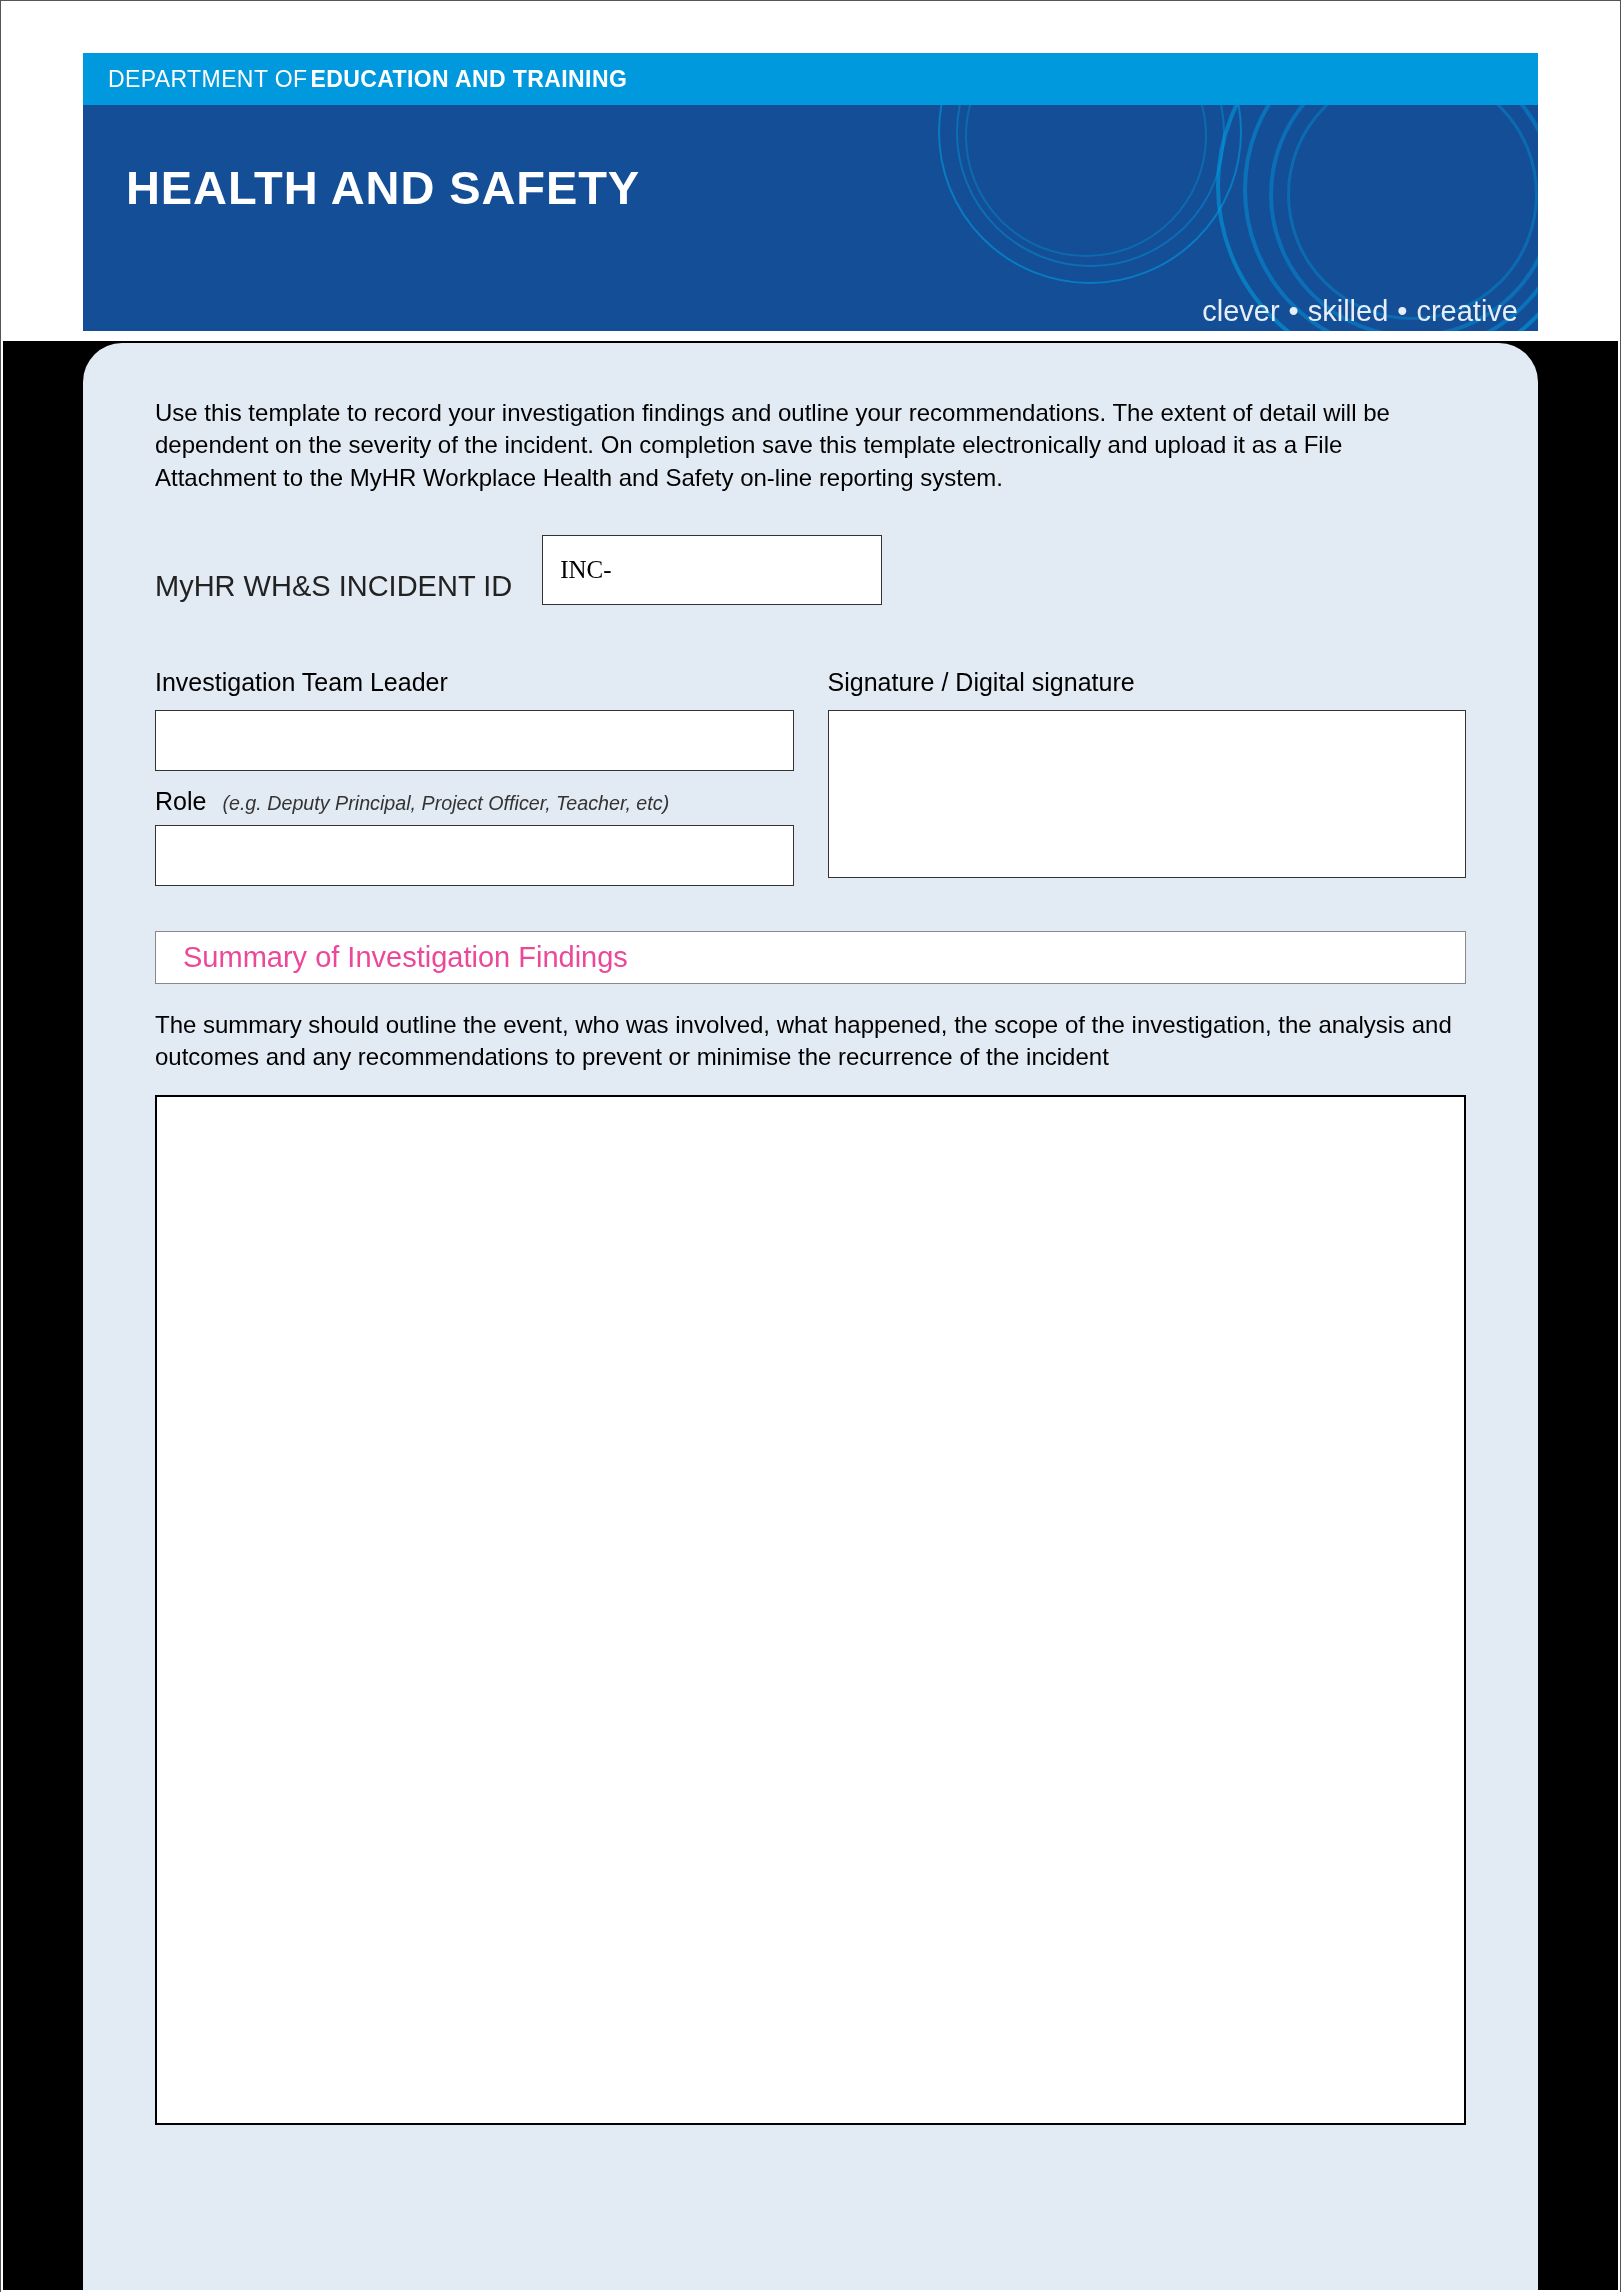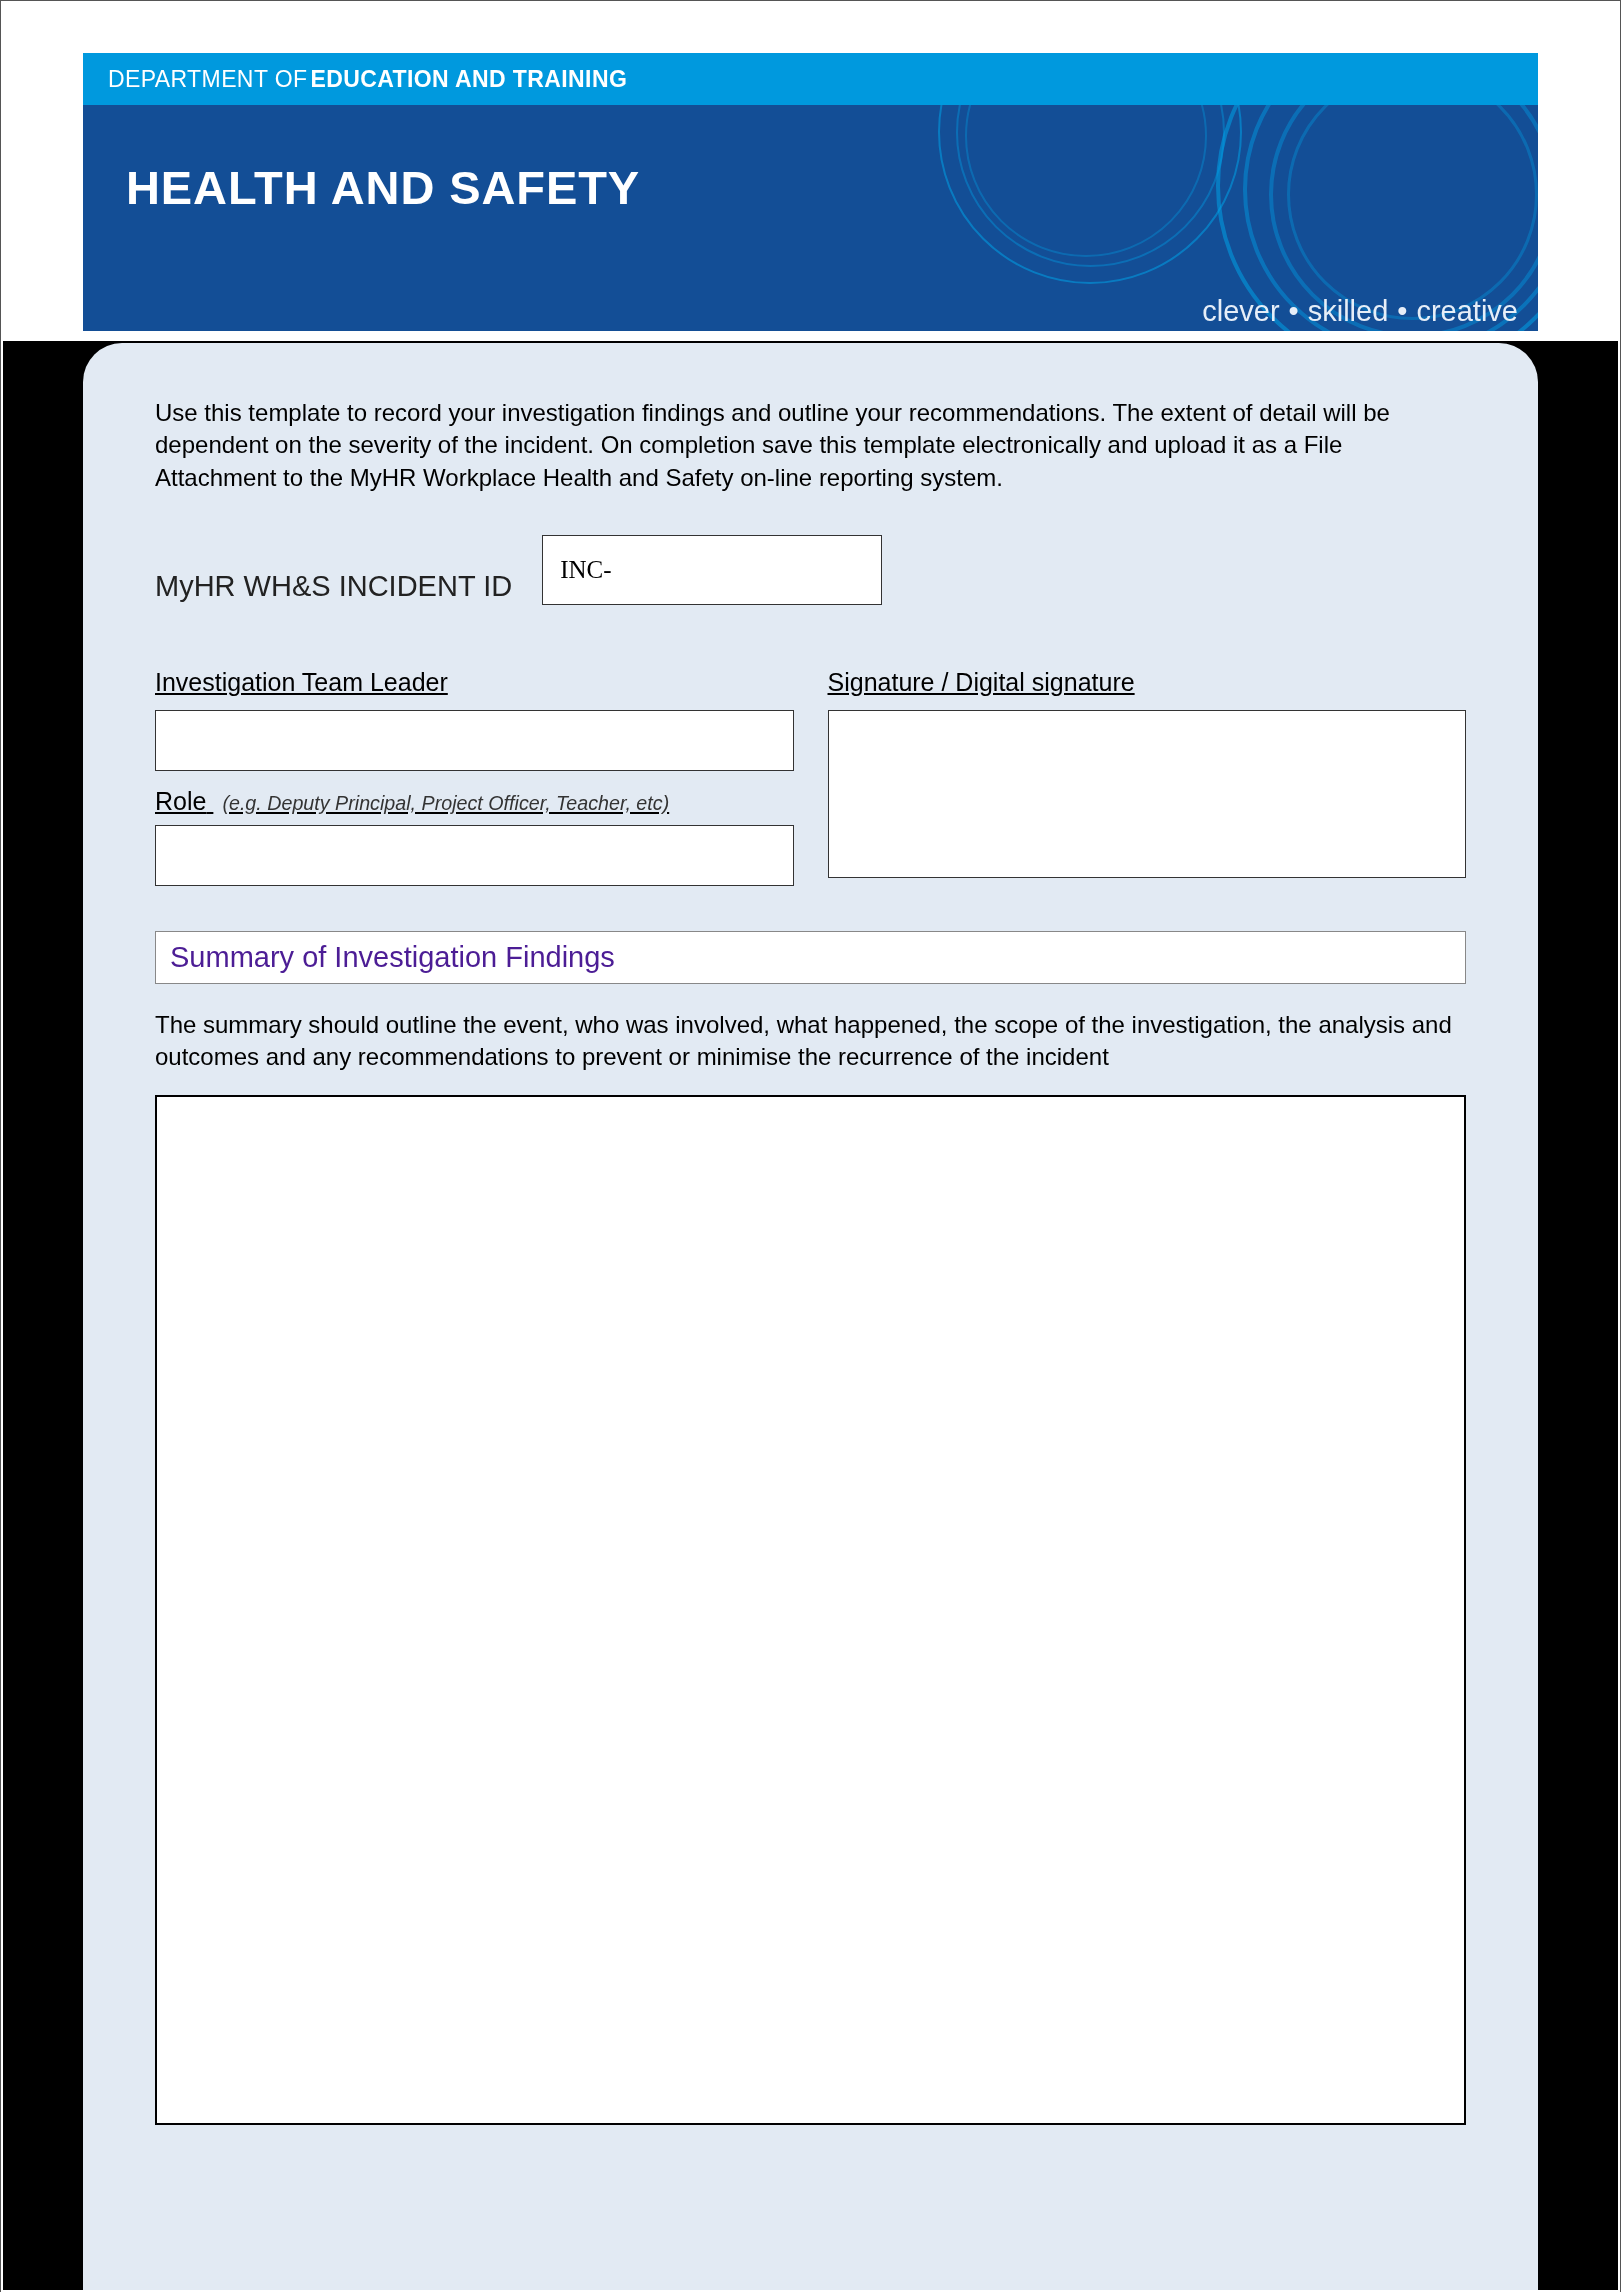--- a/index.html
+++ b/index.html
@@ -117,21 +117,20 @@
     height: 70px;
     width: 340px;
     padding: 0 17px;
     font-size: 25px;
     font-family: Liberation Serif, serif;
   }
   .two-col {
     display: flex;
     gap: 34px;
     margin-bottom: 45px;
-    text-decoration: underline;
   }
   .left-col { flex: 1; }
   .right-col { flex: 1; }
   .field-label {
     font-size: 25px;
     color: #000;
     margin-bottom: 12.5px;
   }
   .role-label {
     font-size: 25px;
@@ -155,23 +154,23 @@
   }
   .signature-box {
     width: 100%;
     height: 168px;
     border: 1.8px solid #333;
     background: #fff;
   }
   .section-heading-box {
     border: 1.8px solid #888;
     background: #fff;
-    padding: 9px 14px;
+    padding: 9px 27px;
     font-size: 29px;
-    color: #4c1d95;
+    color: #ec4899;
     margin-bottom: 25px;
   }
   .section-desc {
     font-size: 24px;
     line-height: 1.35;
     color: #000;
     margin-bottom: 21.5px;
   }
   .summary-textarea {
     width: 100%;

